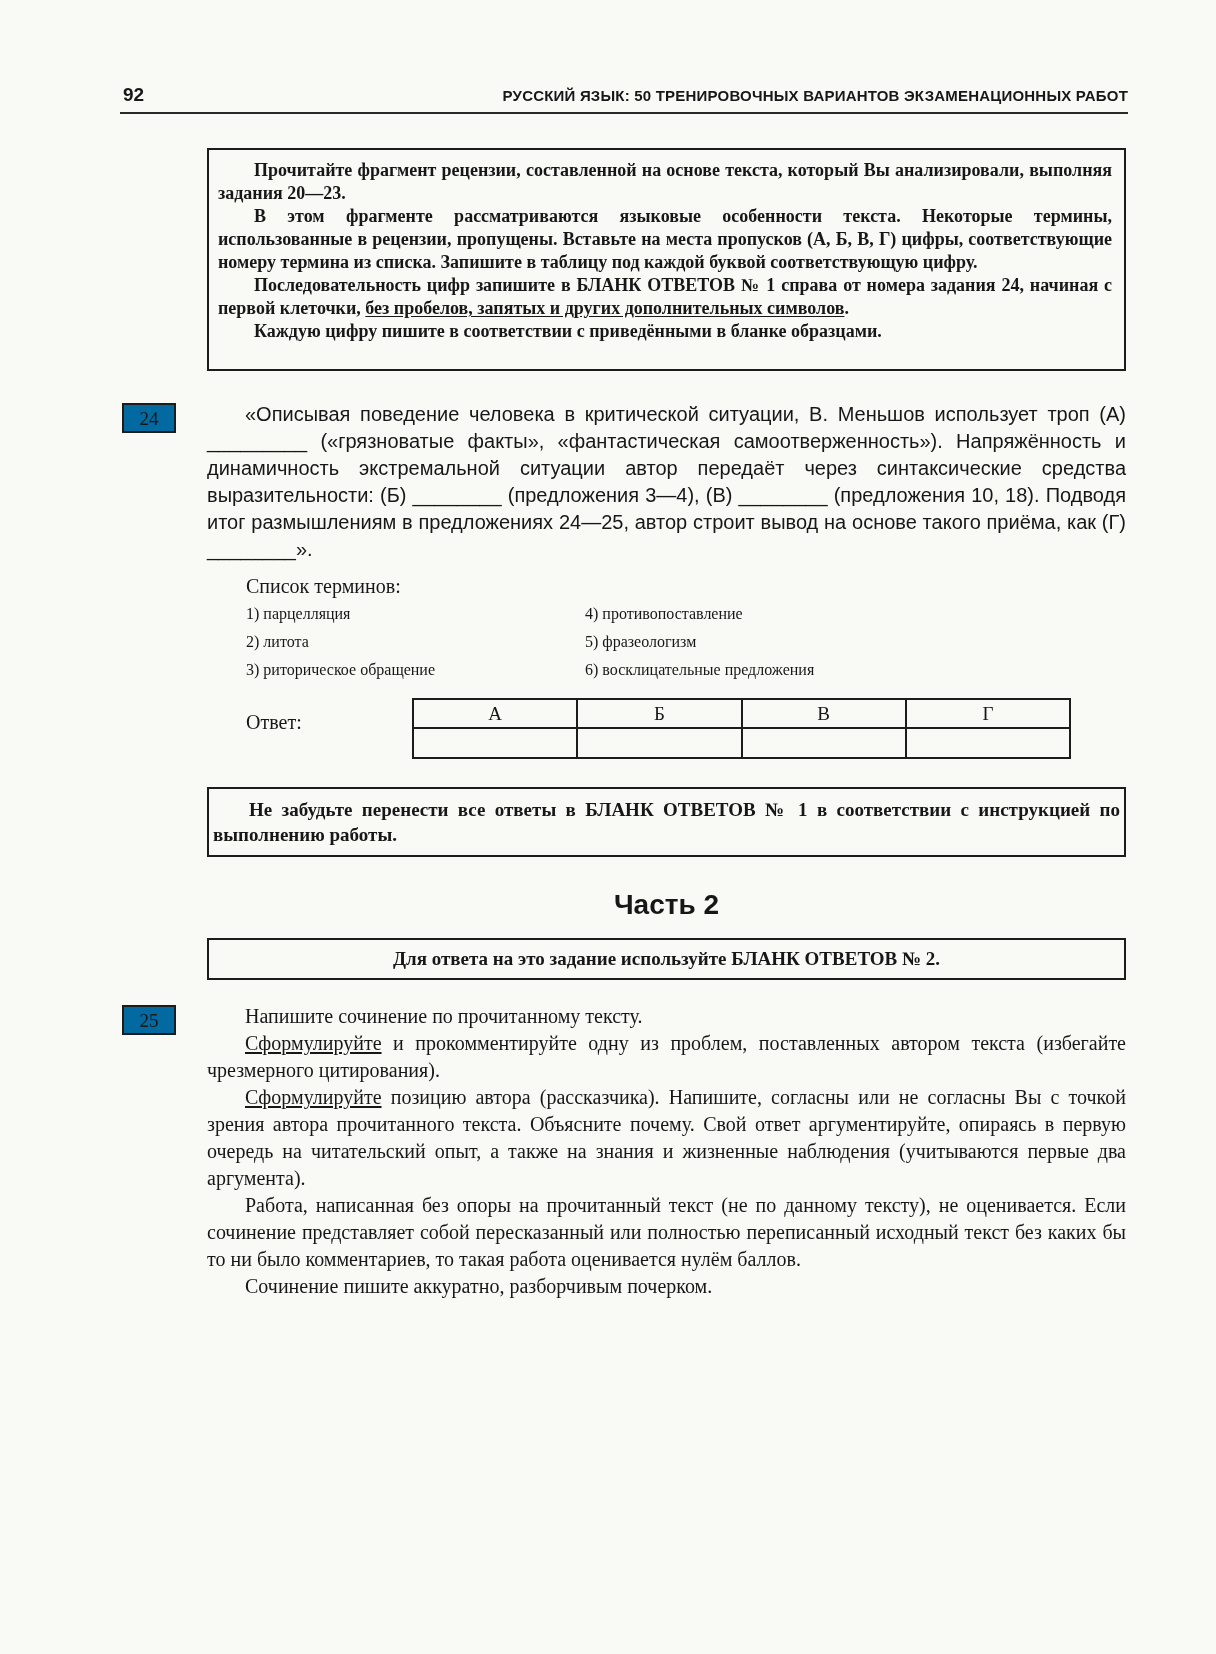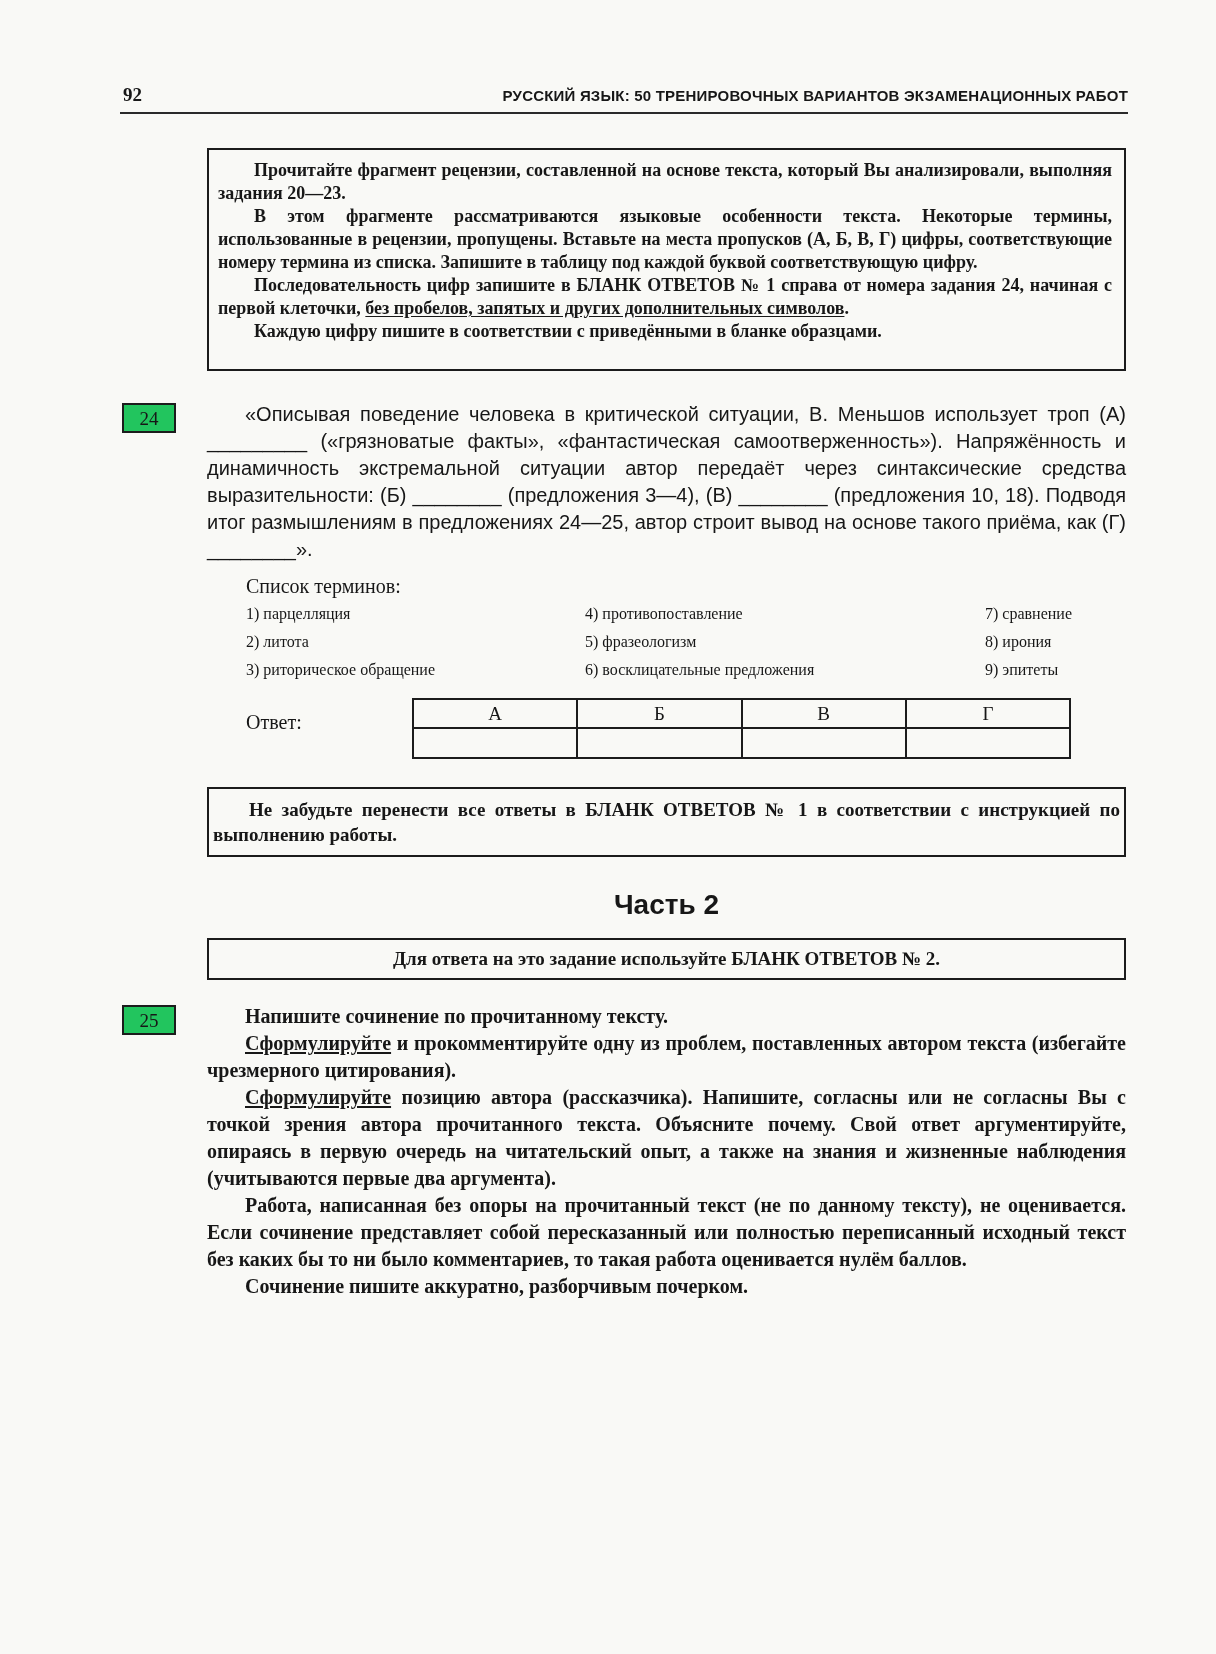--- a/index.html
+++ b/index.html
@@ -7,53 +7,53 @@
   .page {
     width:1216px; height:1654px; margin:0 auto; position:relative; overflow:hidden;
     background:#f9f9f6; color:#171717;
     font-family:"Liberation Serif", serif;
   }
   .page-header {
     position:absolute; top:84px; left:123px; right:88px;
     display:flex; justify-content:space-between; align-items:baseline;
     font-family:"Liberation Sans", sans-serif; font-weight:bold;
   }
-  .page-num { font-size:19px;font-family:Liberation Serif, serif; }
+  .page-num { font-size:19px; }
   .running-header { font-size:15px; letter-spacing:0.2px; }
   .header-rule { position:absolute; top:112px; left:120px; right:88px; border-top:2px solid #2a2a2a; }
   .content { position:absolute; top:148px; left:207px; width:919px; }
   .box { border:2px solid #1c1c1c; }
   .instruction-box { padding:9px 12px 26px 9px; font-weight:bold; font-size:18px; line-height:23px; text-align:justify; }
   .instruction-box p { text-indent:36px; }
   .u { text-decoration:underline; text-underline-offset:2px; }
   .task { position:relative; }
   .task-24 { margin-top:30px; }
   .task-num {
     position:absolute; left:-85px; top:2px; width:54px; height:30px;
-    border:2px solid #1c1c1c; text-align:center; font-size:19px; line-height:27px; background:#22c55e;
+    border:2px solid #1c1c1c; text-align:center; font-size:19px; line-height:27px; background:#0369a1;
   }
   .task24-body { font-family:"Liberation Sans", sans-serif; font-size:20px; line-height:27px; text-align:justify; text-indent:38px; }
   .terms-title { margin-top:9px; margin-left:39px; font-size:20px; line-height:28px; }
   .terms { display:flex; margin-left:39px; font-size:16px; line-height:28px; }
   .terms .col1 { width:339px; }
   .terms .col2 { width:400px; }
   .terms .col3 { flex:1; }
   .answer-row { display:flex; margin-top:14px;gap:20px; }
   .answer-label { margin-left:39px; width:146px; font-size:20px; padding-top:13px; }
   table.answer { border-collapse:collapse; width:659px; table-layout:fixed; }
   table.answer td { border:2px solid #1c1c1c; text-align:center; font-size:19px; vertical-align:middle; }
   table.answer tr.head td { height:29px; }
   table.answer tr.blank td { height:30px; }
   .transfer-box { margin-top:28px; padding:8px 4px; font-weight:bold; font-size:19px; line-height:25px; text-align:justify; }
   .transfer-box p { text-indent:36px; }
   .part2-title { margin-top:32px; text-align:center; font-family:"Liberation Sans", sans-serif; font-weight:bold; font-size:28px; }
   .blank-note-box { margin-top:17px; padding:8px 10px; text-align:center; font-weight:bold; font-size:19px; }
   .task-25 { margin-top:23px; }
   .task25-body { font-size:20px; line-height:27px; text-align:justify; }
-  .task25-body p { text-indent:38px;font-weight:bold; }
+  .task25-body p { text-indent:38px; }
 </style>
 </head>
 <body>
 
 <div class="page">
 
   <div class="page-header">
     <span class="page-num">92</span>
     <span class="running-header">РУССКИЙ ЯЗЫК: 50 ТРЕНИРОВОЧНЫХ ВАРИАНТОВ ЭКЗАМЕНАЦИОННЫХ РАБОТ</span>
   </div>
@@ -76,25 +76,20 @@
       <div class="terms">
         <div class="col1">
           <div>1) парцелляция</div>
           <div>2) литота</div>
           <div>3) риторическое обращение</div>
         </div>
         <div class="col2">
           <div>4) противопоставление</div>
           <div>5) фразеологизм</div>
           <div>6) восклицательные предложения</div>
-        </div>
-        <div class="col3">
-          <div>7) сравнение</div>
-          <div>8) ирония</div>
-          <div>9) эпитеты</div>
         </div>
       </div>
 
       <div class="answer-row">
         <div class="answer-label">Ответ:</div>
         <table class="answer">
           <tbody>
               <tr class="head">
             <td>А</td>
             <td>Б</td>

